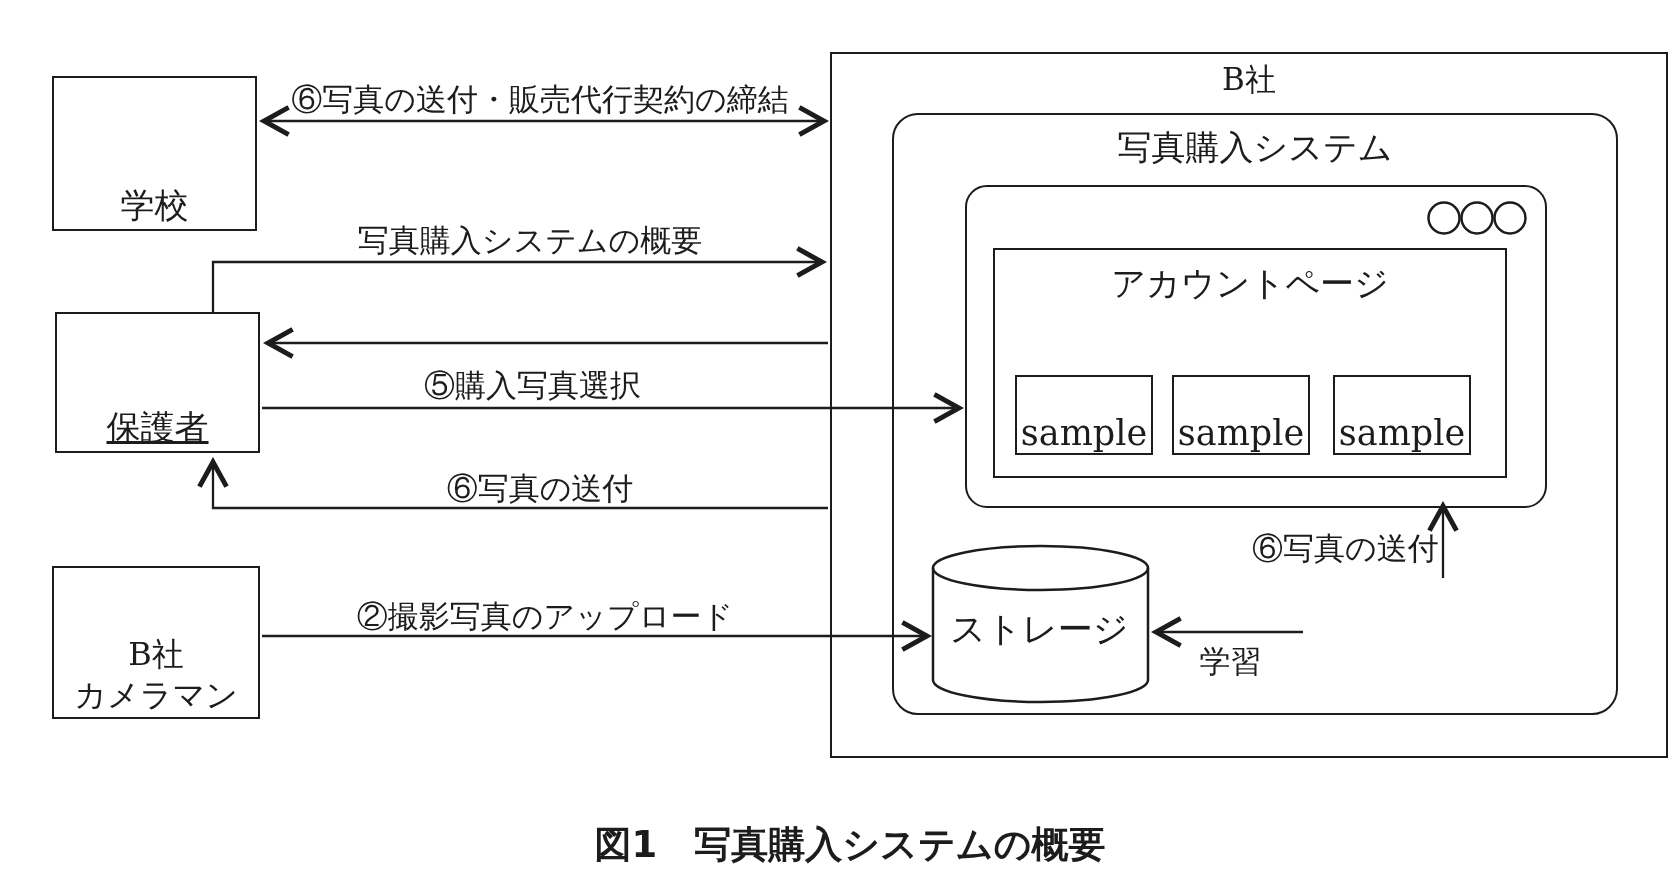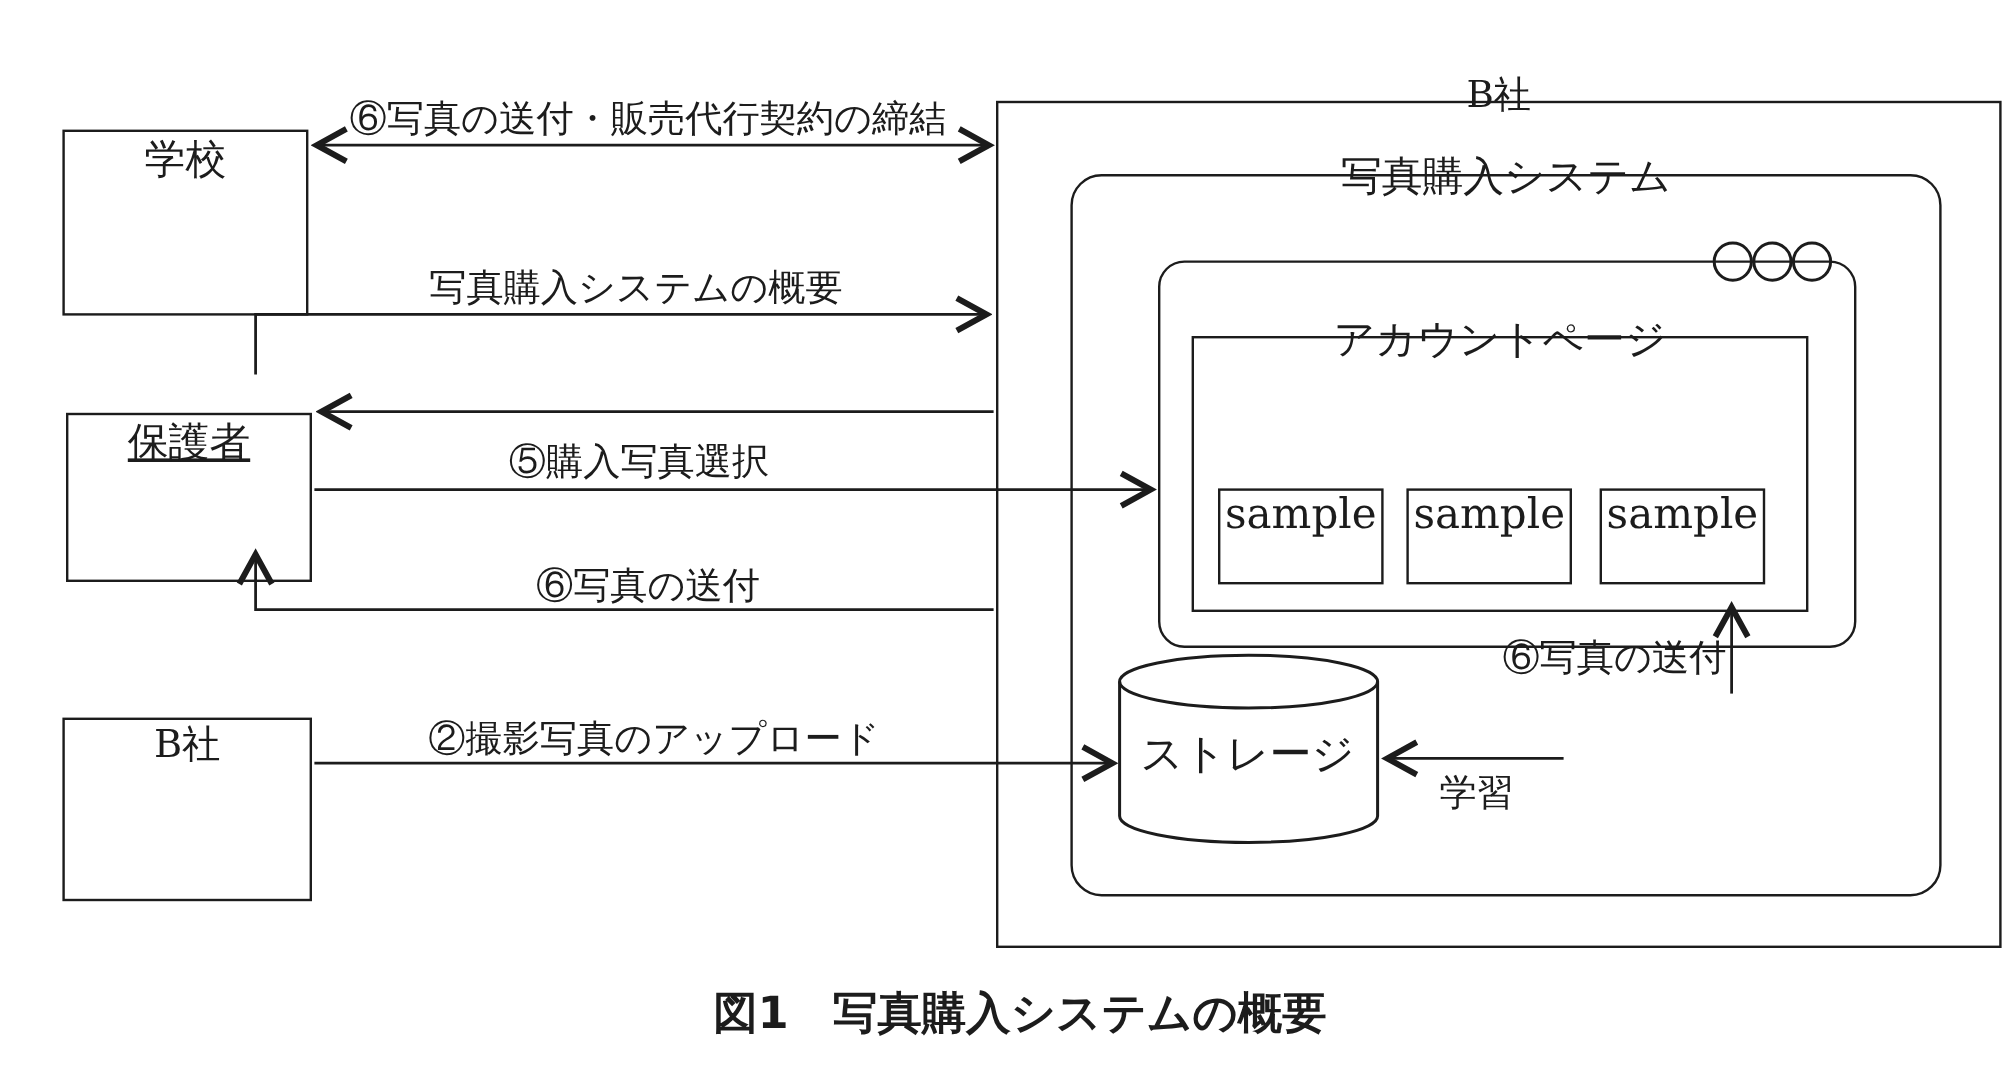--- a/index.html
+++ b/index.html
@@ -8,24 +8,23 @@
     width:1675px;height:893px;
     background:#ffffff;
     font-family:"DejaVu Serif","Liberation Serif",serif;
     color:#1c1c1c;
     overflow:hidden;
   }
   .box{
     position:absolute;
     border:2.5px solid #1c1c1c;
     background:transparent;
-    display:flex;align-items:flex-start;justify-content:center;
+    display:flex;align-items:flex-end;justify-content:center;
     text-align:center;
     box-sizing:border-box;
-    margin-top:32px;
   }
   .lbl{
     position:absolute;
     text-align:center;
     white-space:nowrap;
     line-height:1.25;
     color:#1c1c1c;
   }
   #overlay{position:absolute;left:0;top:0;width:1675px;height:893px;}
   .fs31{font-size:31px;}
@@ -81,20 +80,21 @@
     <span>学校</span>
   </div>
 
   <div class="box fs34" style="left:55px;top:312px;width:205px;height:141px;text-decoration:underline;">
     <span>保護者</span>
   </div>
 
   <div class="box" style="left:52px;top:566px;width:208px;height:153px;font-size:32px;line-height:1.3;">
     <span>
       <span style="display:block;">B社</span>
+      <span style="display:block;">カメラマン</span>
     </span>
   </div>
 
   <div class="box" style="left:830px;top:52px;width:838px;height:706px;"></div>
   <div class="lbl fs31" style="left:830px;top:60px;width:838px;">B社</div>
 
   <div class="box" style="left:892px;top:113px;width:726px;height:602px;border-radius:26px;"></div>
   <div class="lbl fs34" style="left:892px;top:126px;width:726px;">写真購入システム</div>
 
   <div class="box" style="left:965px;top:185px;width:582px;height:323px;border-radius:22px;"></div>

